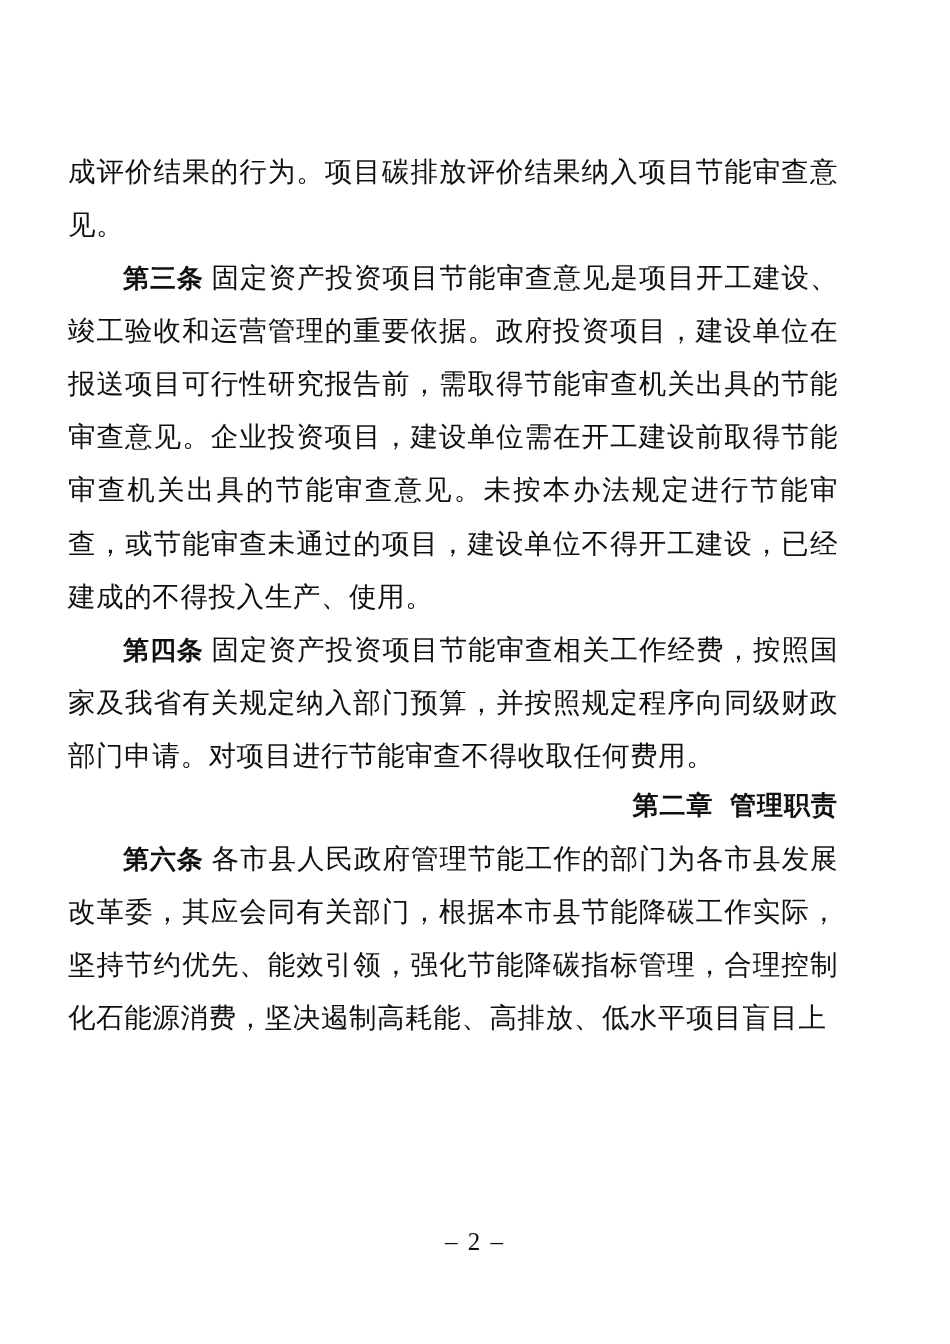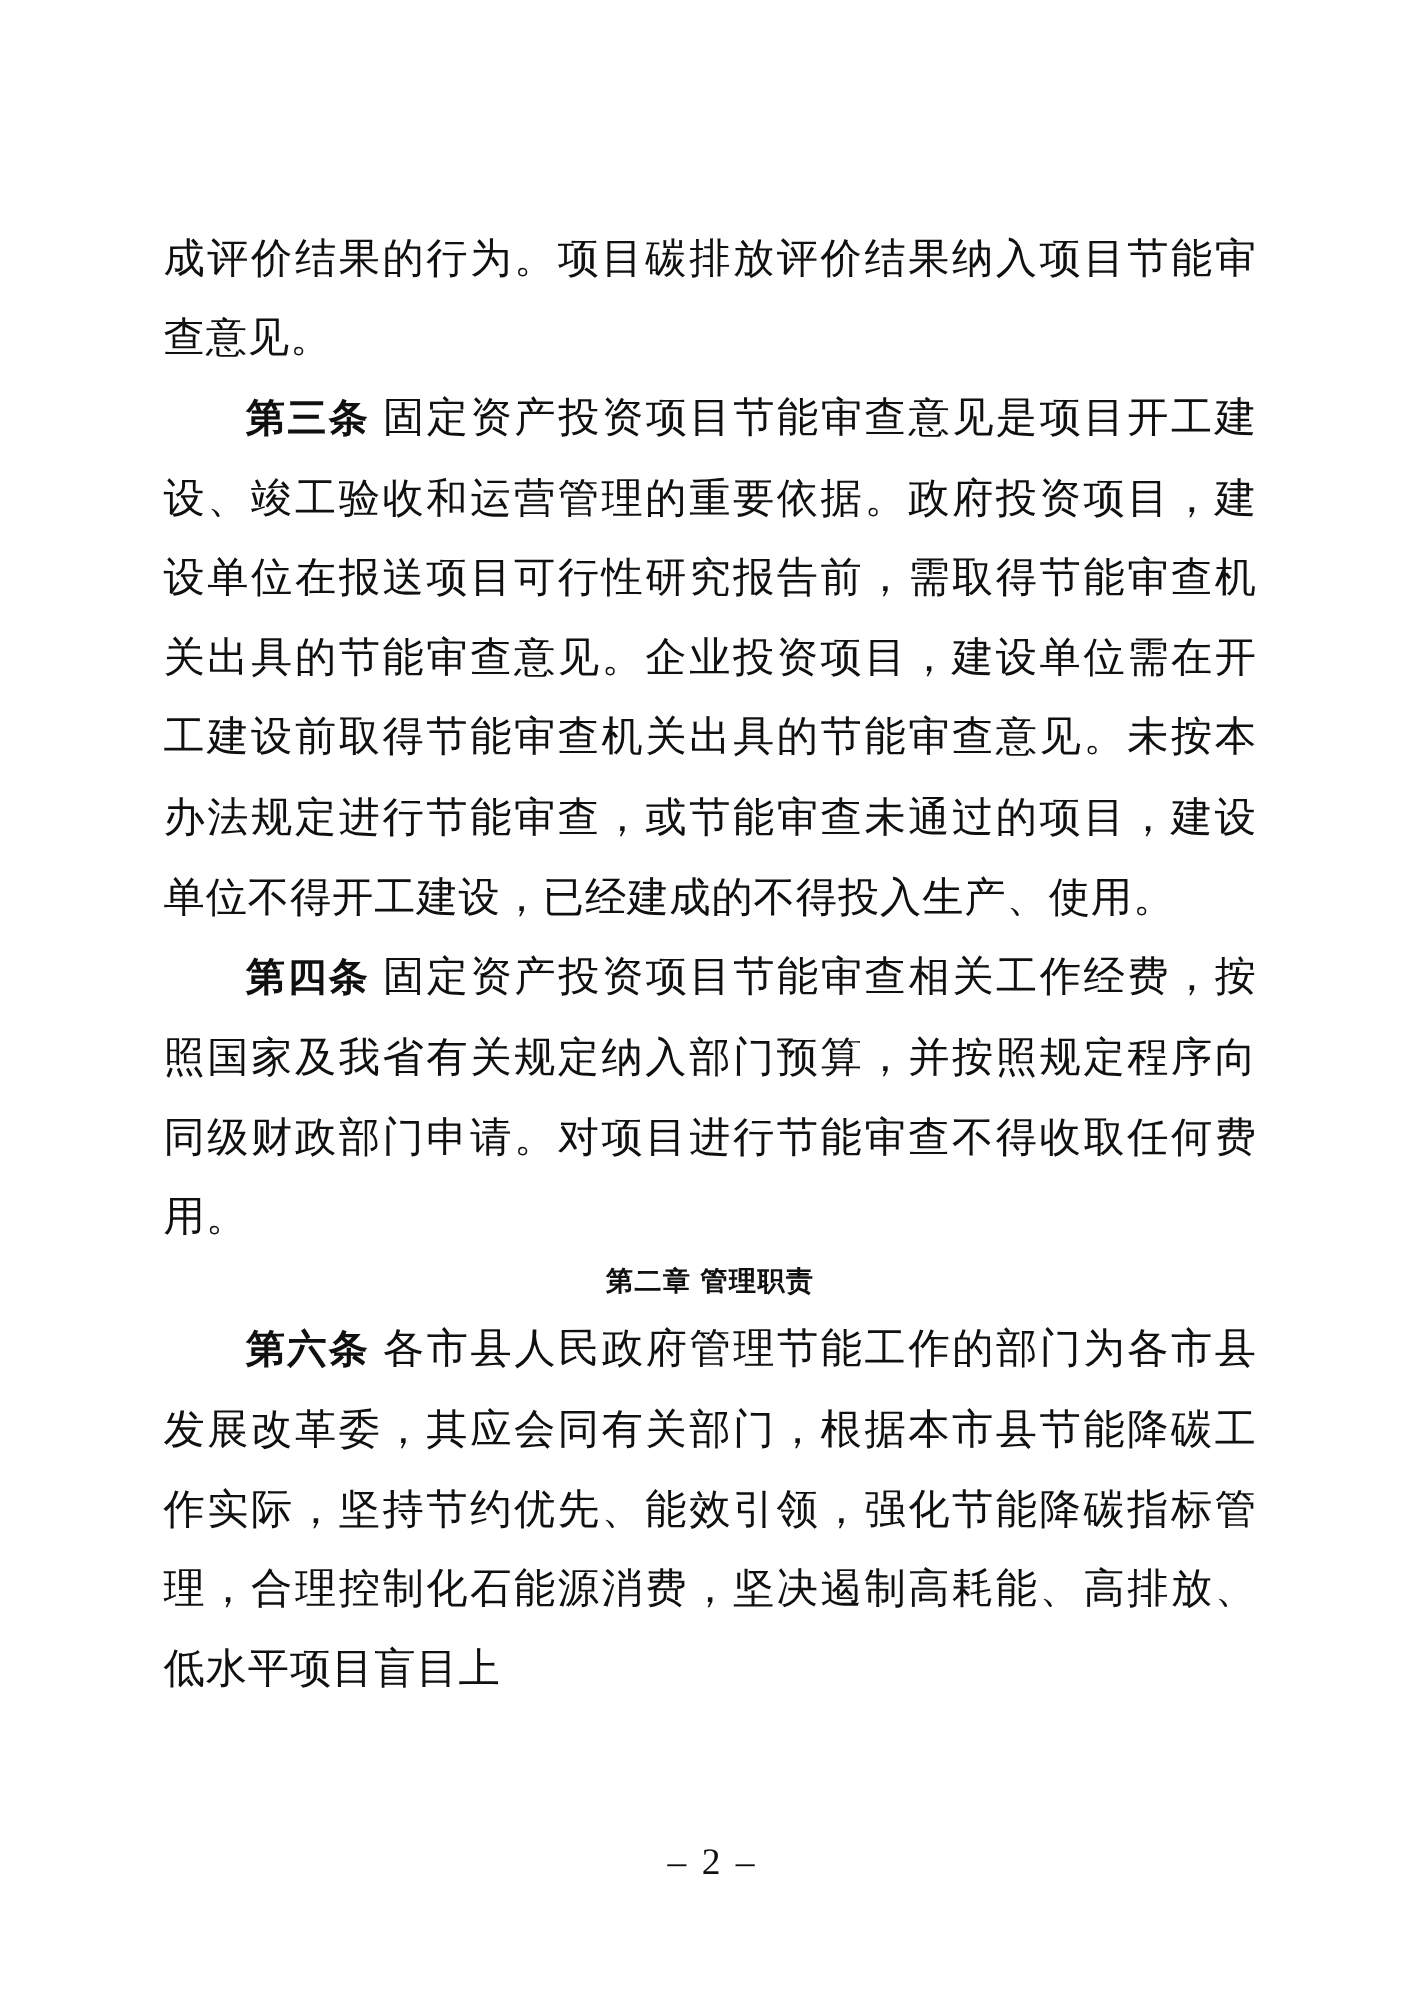--- a/index.html
+++ b/index.html
@@ -12,50 +12,50 @@
     height: 1344px;
     font-family: "Liberation Serif", "DejaVu Serif", serif;
     color: #101010;
     position: relative;
     overflow: hidden;
   }
   .page {
     box-sizing: border-box;
     width: 950px;
     height: 1344px;
-    padding: 145px 112px 0 109px;
+    padding: 145px 112px 0 68px;
     position: relative;
   }
   .doc-body {
     font-size: 27.5px;
     line-height: 1.93;
     letter-spacing: 0.6px;
     text-align: justify;
     text-justify: inter-ideograph;
   }
   p.para {
     margin: 0;
     text-indent: 0;
   }
   p.indent {
     margin: 0;
     text-indent: 2em;
   }
   .art-num {
-    font-family: Liberation Mono, monospace;
+    font-family: Liberation Serif, serif;
     font-weight: bold;
     font-size: 26px;
     letter-spacing: 0.5px;
   }
   h2.chapter {
     margin: 0;
-    text-align: center;
-    font-family: Liberation Sans, sans-serif;
+    text-align: right;
+    font-family: Liberation Mono, monospace;
     font-weight: bold;
-    font-size: 18px;
+    font-size: 26px;
     line-height: 1.93;
     letter-spacing: 1px;
   }
   .footer {
     position: absolute;
     left: 0;
     right: 0;
     bottom: 88px;
     text-align: center;
     font-family: "Liberation Serif", "DejaVu Serif", serif;

